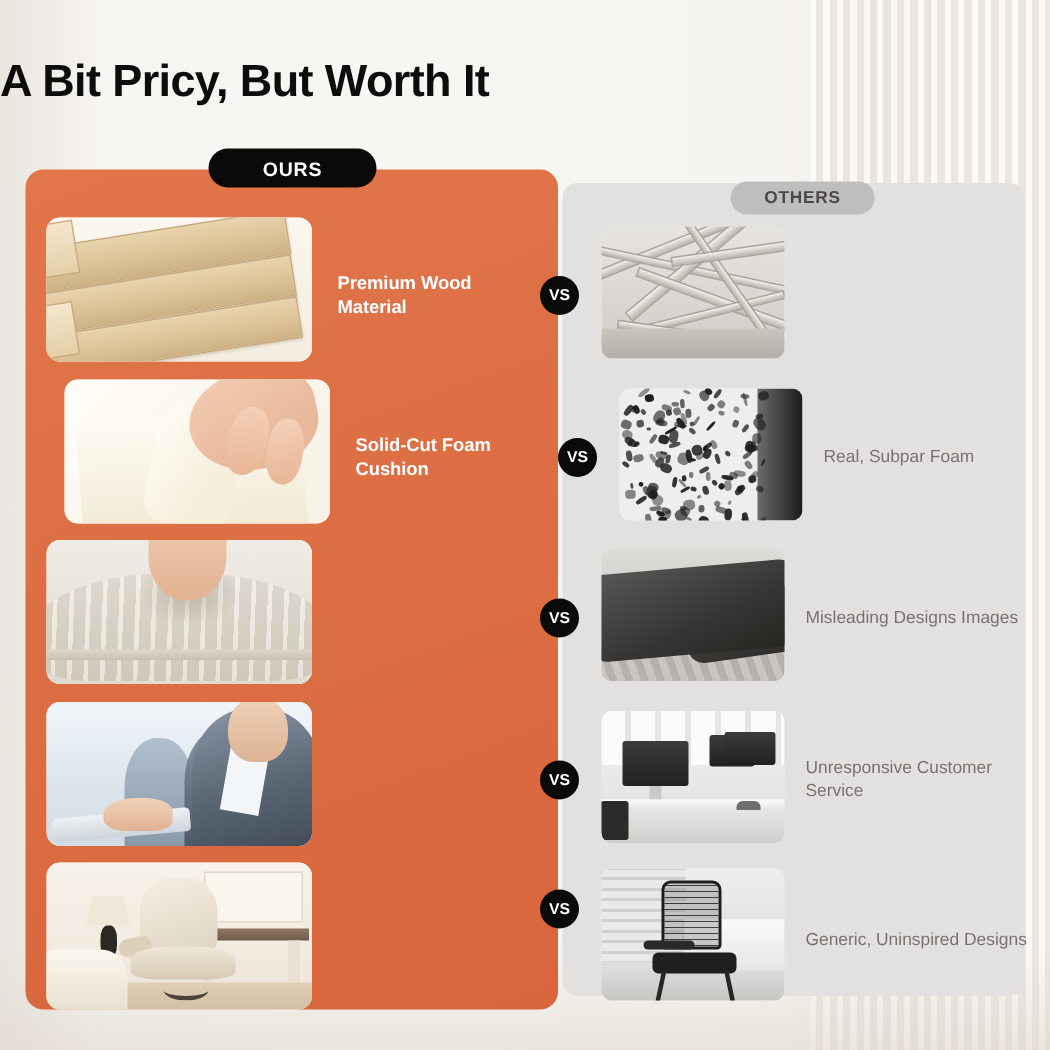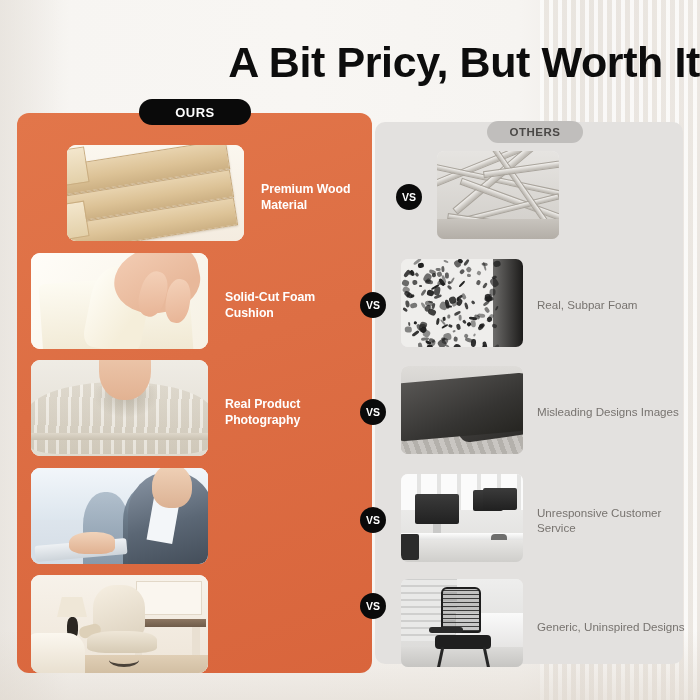--- a/index.html
+++ b/index.html
@@ -50,22 +50,22 @@
     background: linear-gradient(180deg, rgba(230,224,216,0) 0%, rgba(222,214,204,0.55) 100%);
     z-index: 0;
   }
 
   
   .page { position: relative; z-index: 2; width: 700px; height: 700px; }
 
   .title {
     position: absolute;
     top: 38px; left: 0; right: 0;
-    text-align: right;
-    font-size: 43px;
+    text-align: left;
+    font-size: 30px;
     font-weight: bold;
     letter-spacing: -0.4px;
     color: #0d0d0d;
   }
 
   
   .panel-ours {
     position: absolute;
     left: 17px; top: 113px;
     width: 355px; height: 560px;
@@ -499,21 +499,21 @@
 <div class="page">
 
   <div class="title">A Bit Pricy, But Worth It</div>
 
   <div class="panel-ours"></div>
   <div class="panel-others"></div>
 
   <div class="badge badge-ours">OURS</div>
   <div class="badge badge-others">OTHERS</div>
 
-  <div class="row" style="top:145px;margin-left:36px;">
+  <div class="row" style="top:145px;">
     <div class="thumb-ours">
       <div class="art art-wood">
         <div class="beam beam-a"></div>
         <div class="beam beam-b"></div>
         <div class="beam beam-c"></div>
         <div class="beam-end beam-end-a"></div>
         <div class="beam-end beam-end-b"></div>
       </div>
     </div>
     <div class="label-ours vcenter">Premium Wood Material</div>
@@ -526,21 +526,21 @@
           <div class="plank p4"></div>
         <div class="plank p5"></div>
           <div class="plank p6"></div>
         <div class="plank p7"></div>
           <div class="plank p8"></div>
         <div class="scrap-ground"></div>
       </div>
     </div>
   </div>
 
-  <div class="row" style="top:253px;">
+  <div class="row" style="top:253px;margin-left:12px;">
     <div class="thumb-ours">
       <div class="art art-foam">
         <div class="foam-block"></div>
         <div class="foam-fold"></div>
         <div class="hand-foam"></div>
         <div class="finger finger-1"></div>
         <div class="finger finger-2"></div>
       </div>
     </div>
     <div class="label-ours vcenter">Solid-Cut Foam Cushion</div>
@@ -687,21 +687,20 @@
     <div class="thumb-ours">
       <div class="art art-cushion">
         <div class="cushion-body">
             <div class="cushion-stripes"></div>
           </div>
         <div class="cushion-dent"></div>
         <div class="hand-cushion"></div>
         <div class="cushion-welt"></div>
       </div>
     </div>
-    <div class="label-ours vcenter">Real Product Photography</div>
     <div class="vs vcenter">VS</div>
     <div class="thumb-others" style="top:6px;">
       <div class="art art-dark-cushion">
         <div class="dc-floor"></div>
         <div class="dc-pad2"></div>
         <div class="dc-pad"></div>
       </div>
     </div>
     <div class="label-others vcenter">Misleading Designs Images</div>
   </div>

